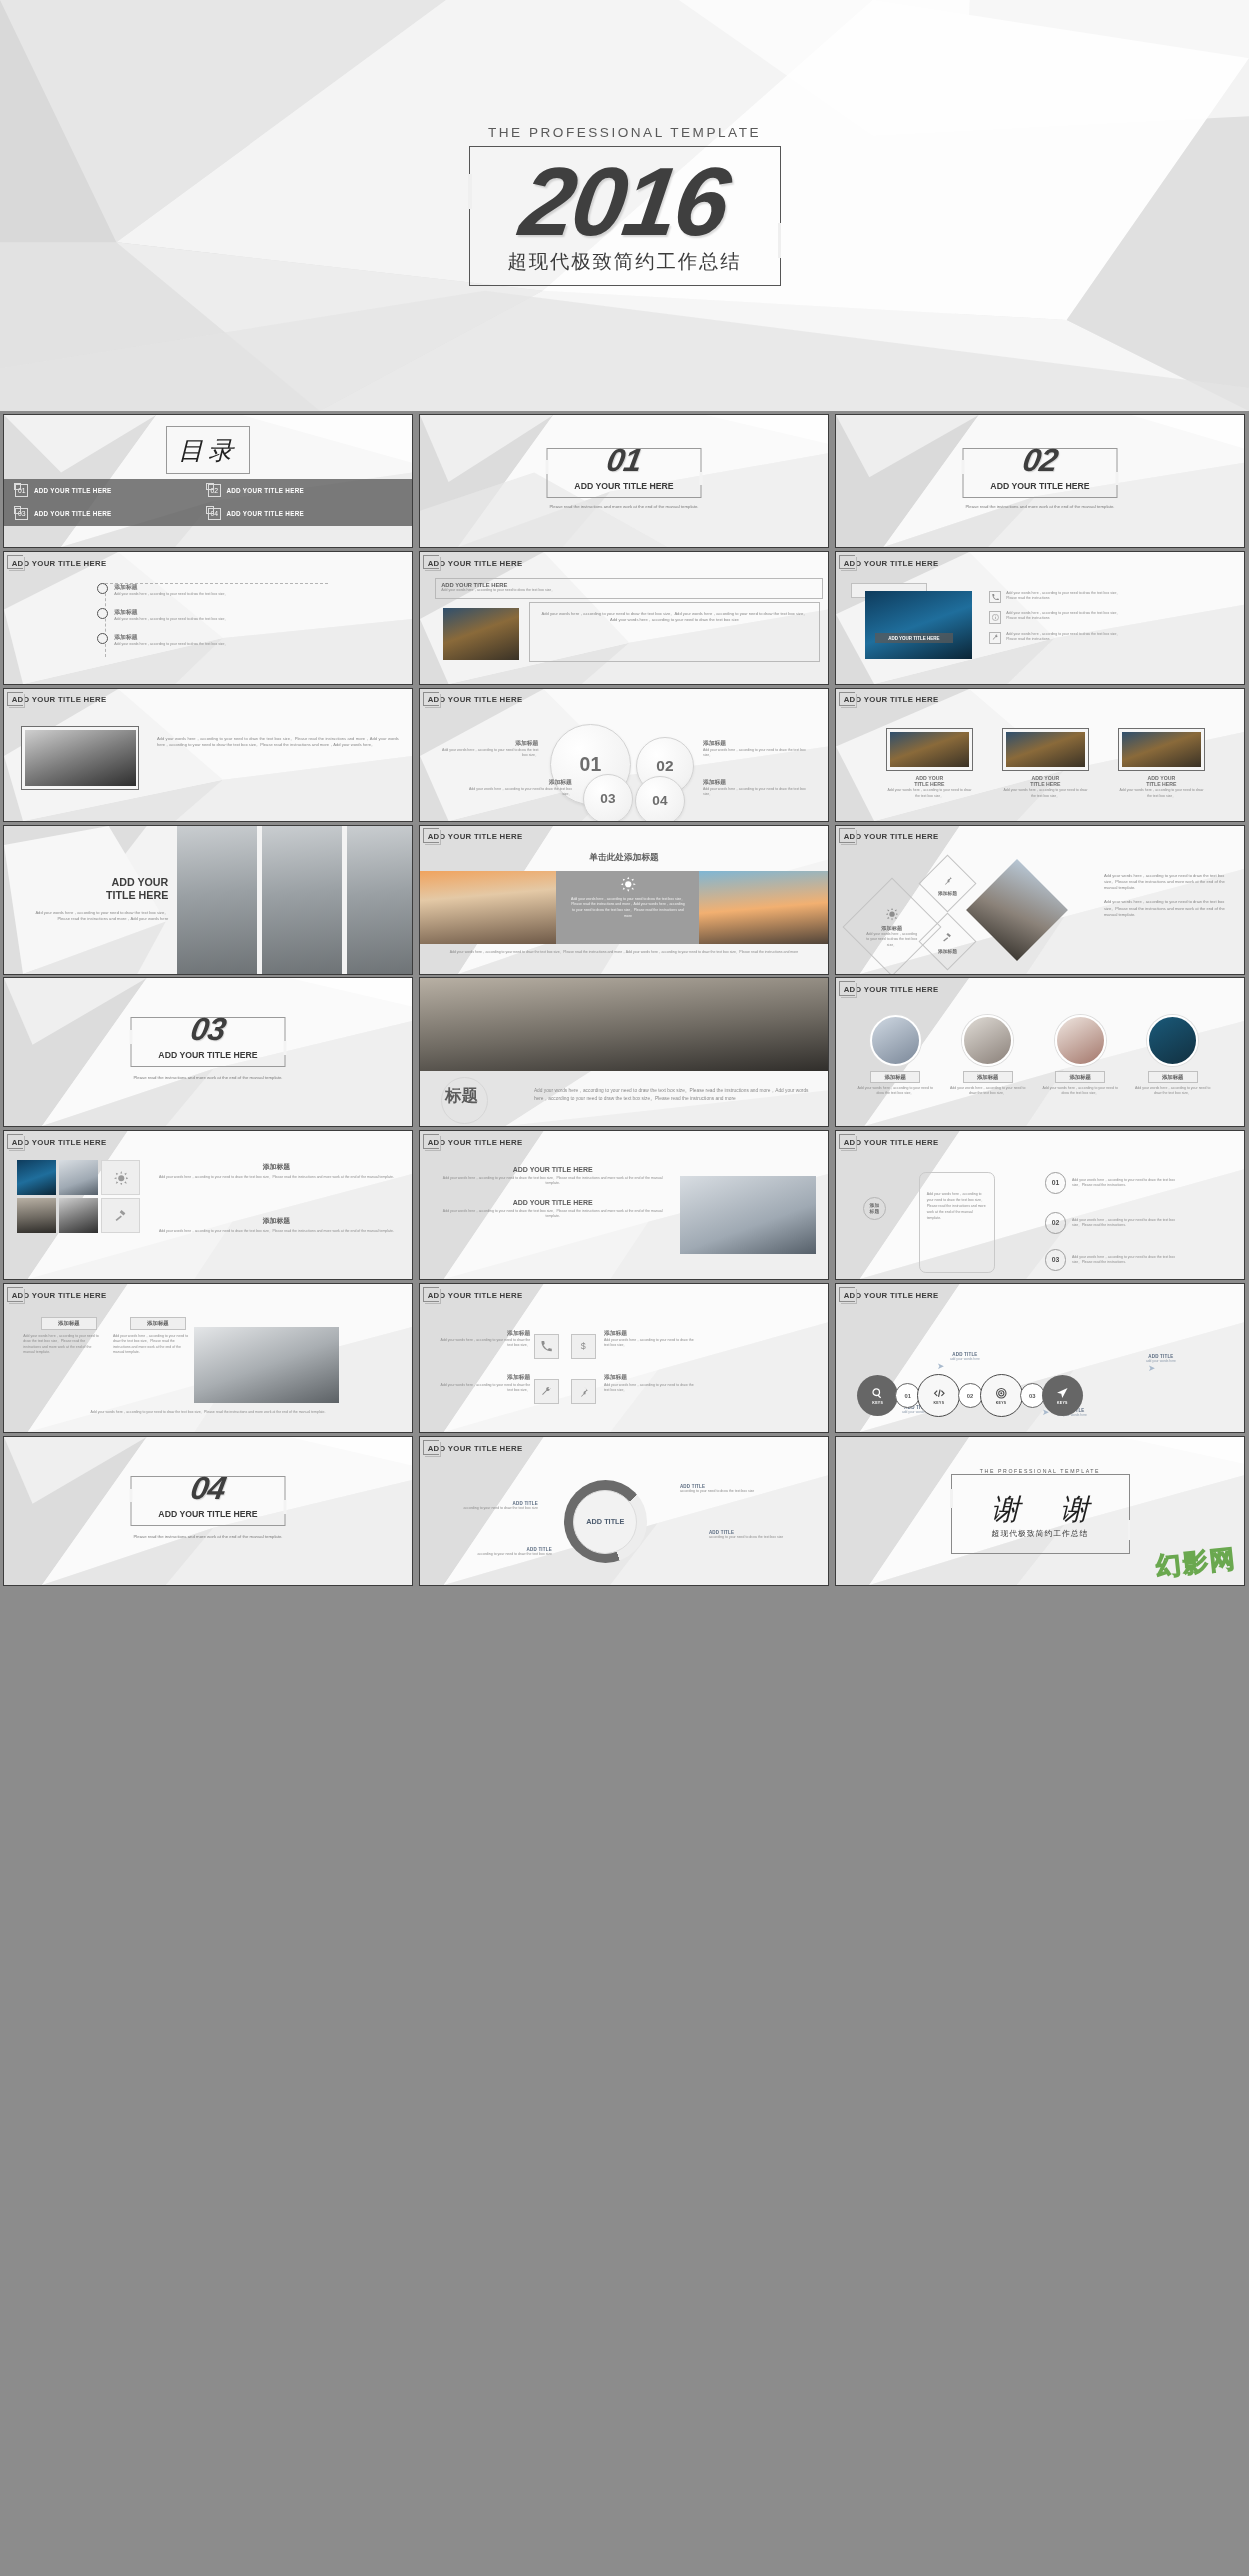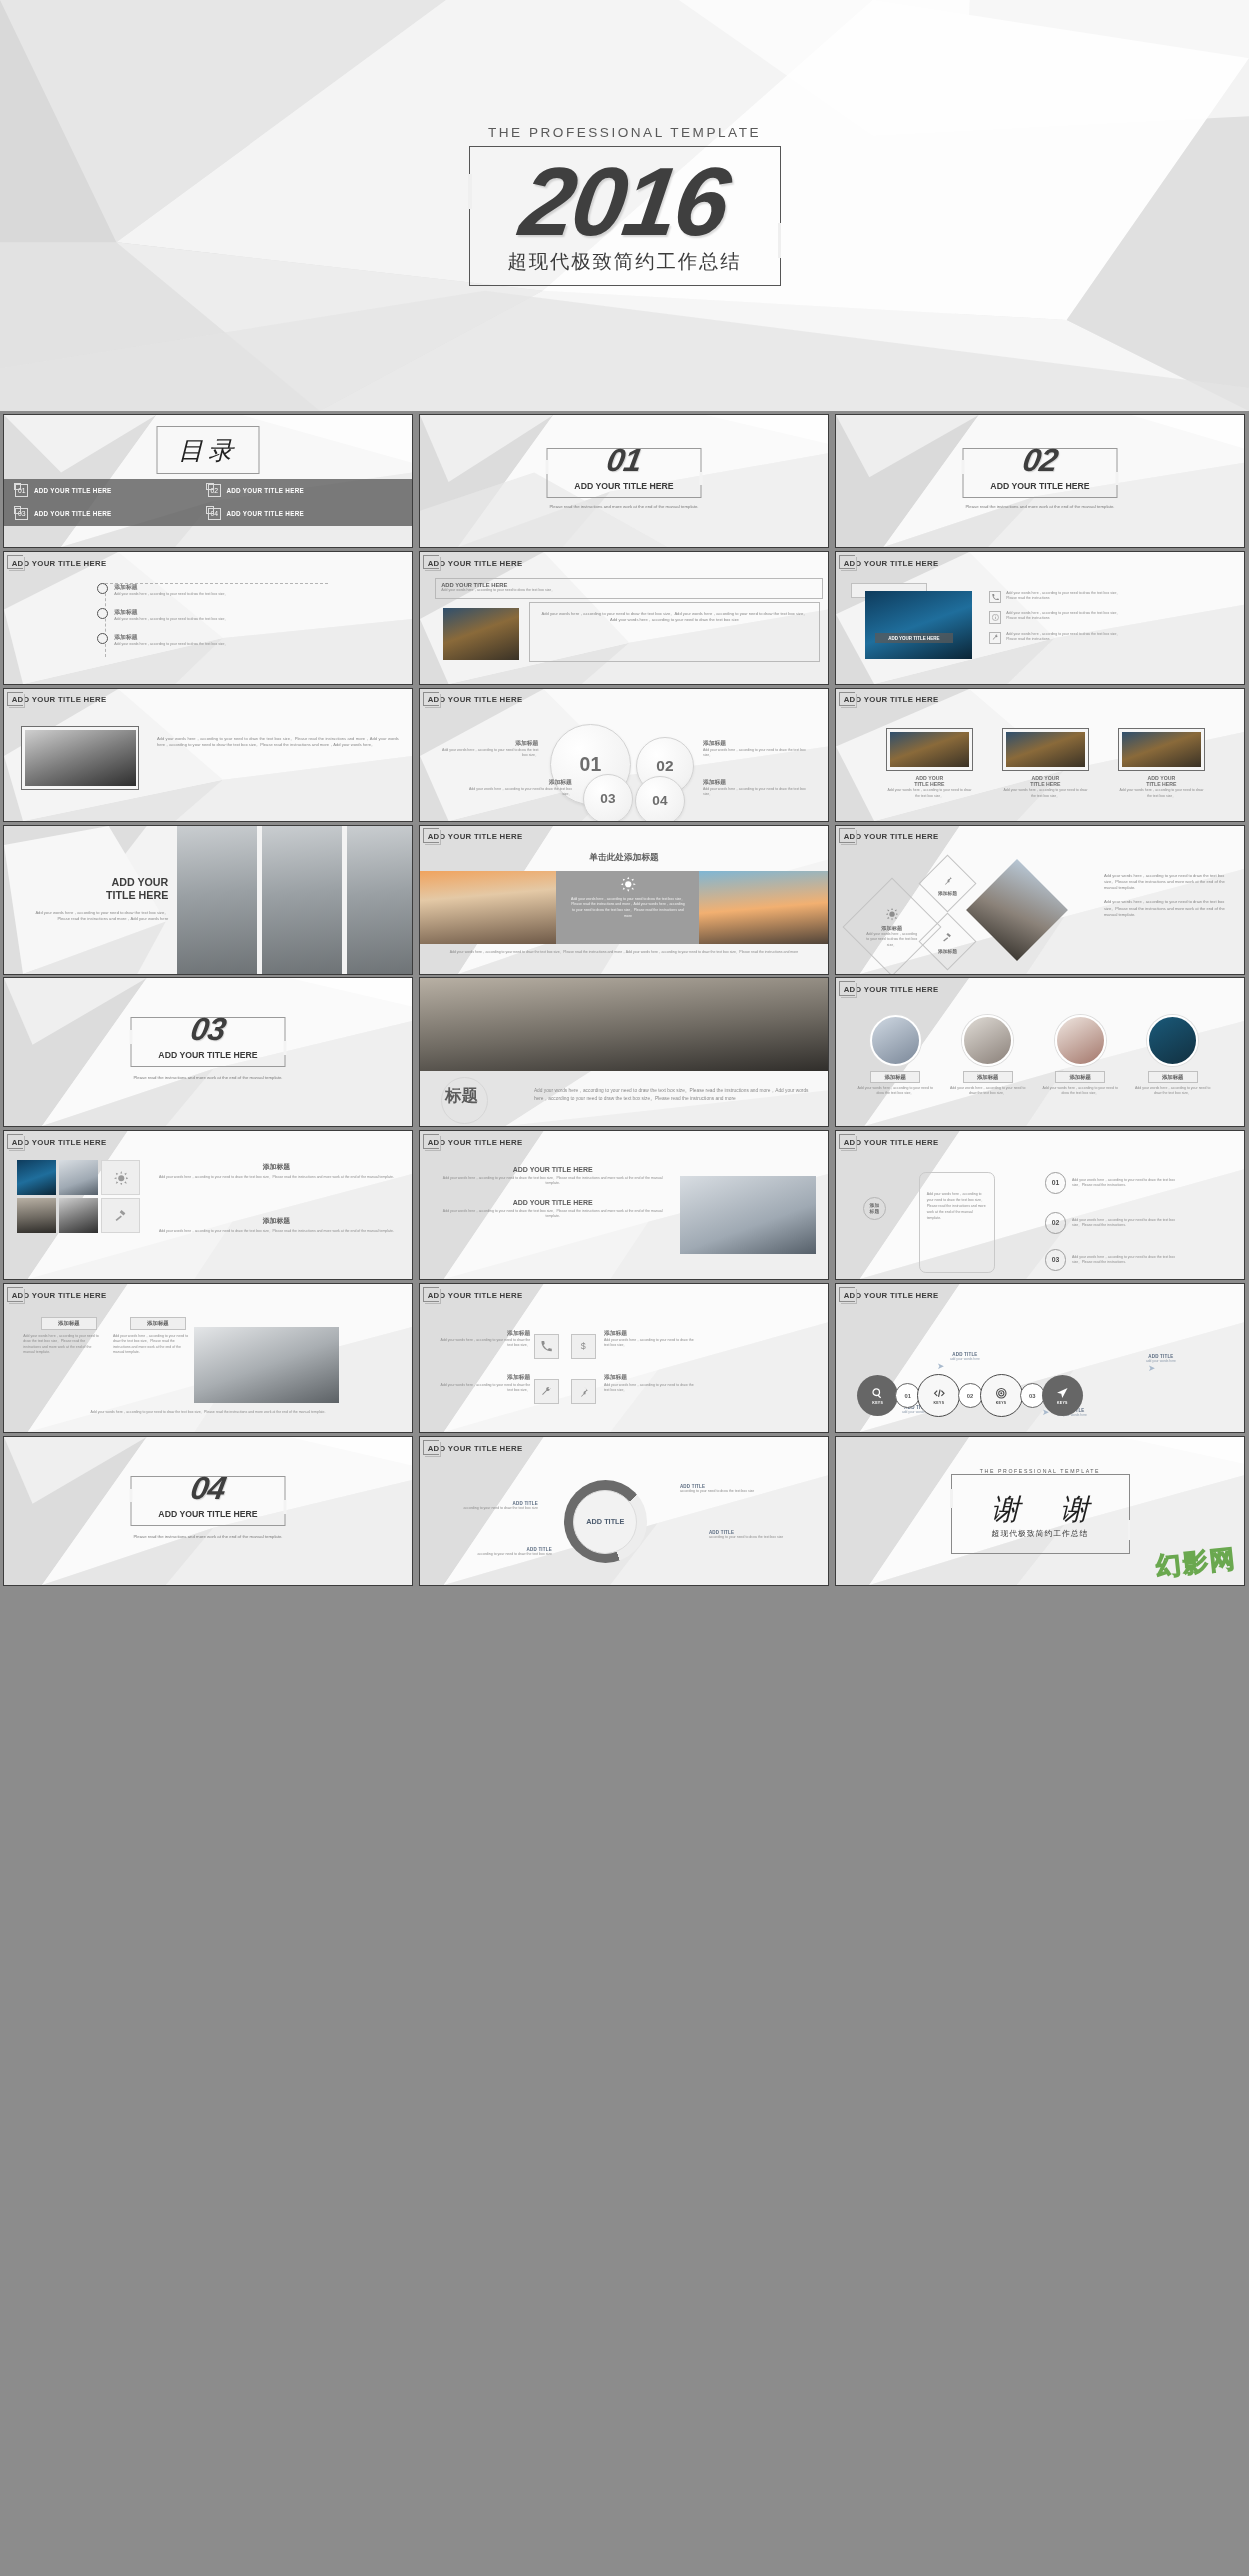--- a/index.html
+++ b/index.html
@@ -74,21 +74,21 @@
     border: 1px solid #b9b9b9; border-left: none; border-top: none;
   }
 
   .tiny { font-size: 3.5px; color: #8e8e8e; line-height: 1.5; }
   .tiny2 { font-size: 4.1px; color: #8a8a8a; line-height: 1.55; }
   .cn-t { font-size: 5.8px; color: #6e6e6e; font-weight: bold; }
 
   
   .toc-title-box {
     position: absolute; left: 50%; transform: translateX(-50%); top: 11.6px;
-    width: 103px; height: 48px; border: 1px solid #999;
+    width: 84px; height: 48px; border: 1px solid #999;
     display: flex; align-items: center; justify-content: center;
   }
   .toc-title { font-size: 25px; font-style: italic; color: #222;
     font-family: "DejaVu Serif", serif; letter-spacing: 4.8px; }
   .toc-band {
     position: absolute; left: 0; right: 0; top: 64px; height: 47px;
     background: rgba(88,88,88,.78);
   }
   .toc-items {
     position: absolute; left: 0; right: 0; top: 64px; height: 47px;

